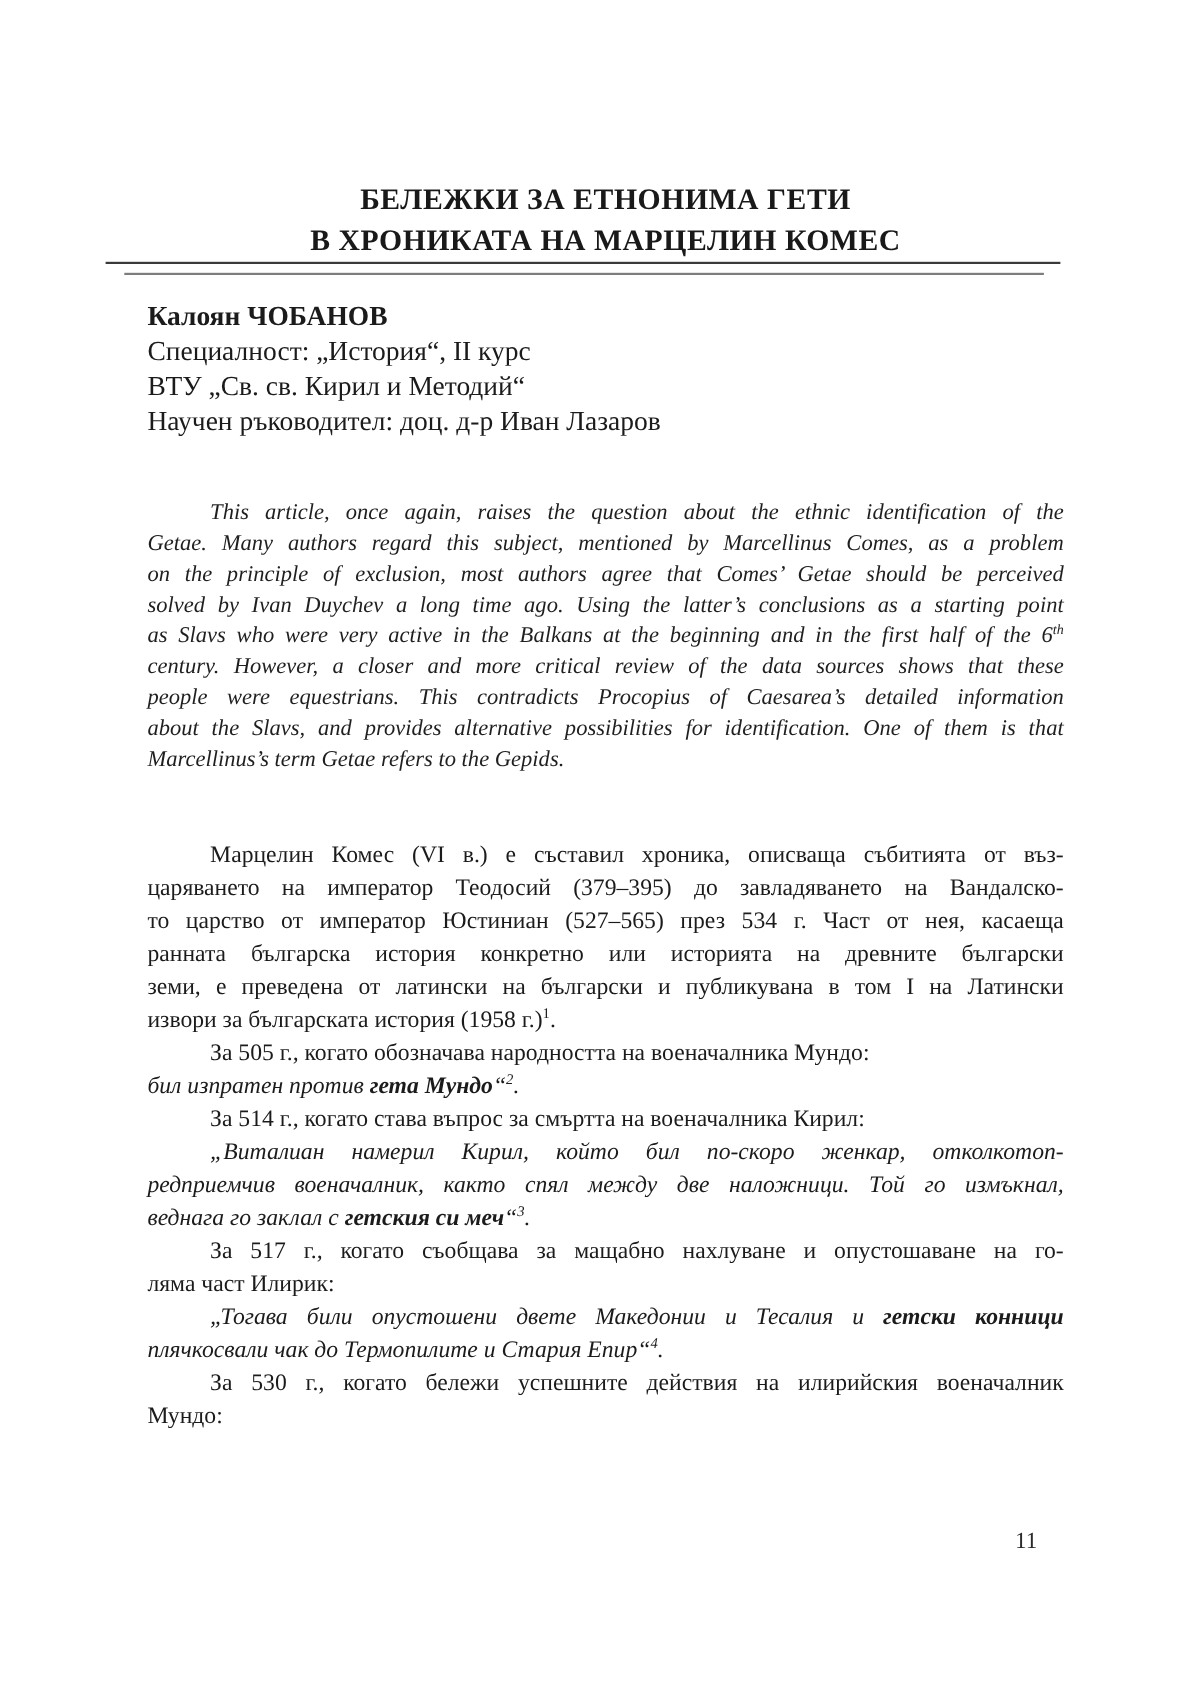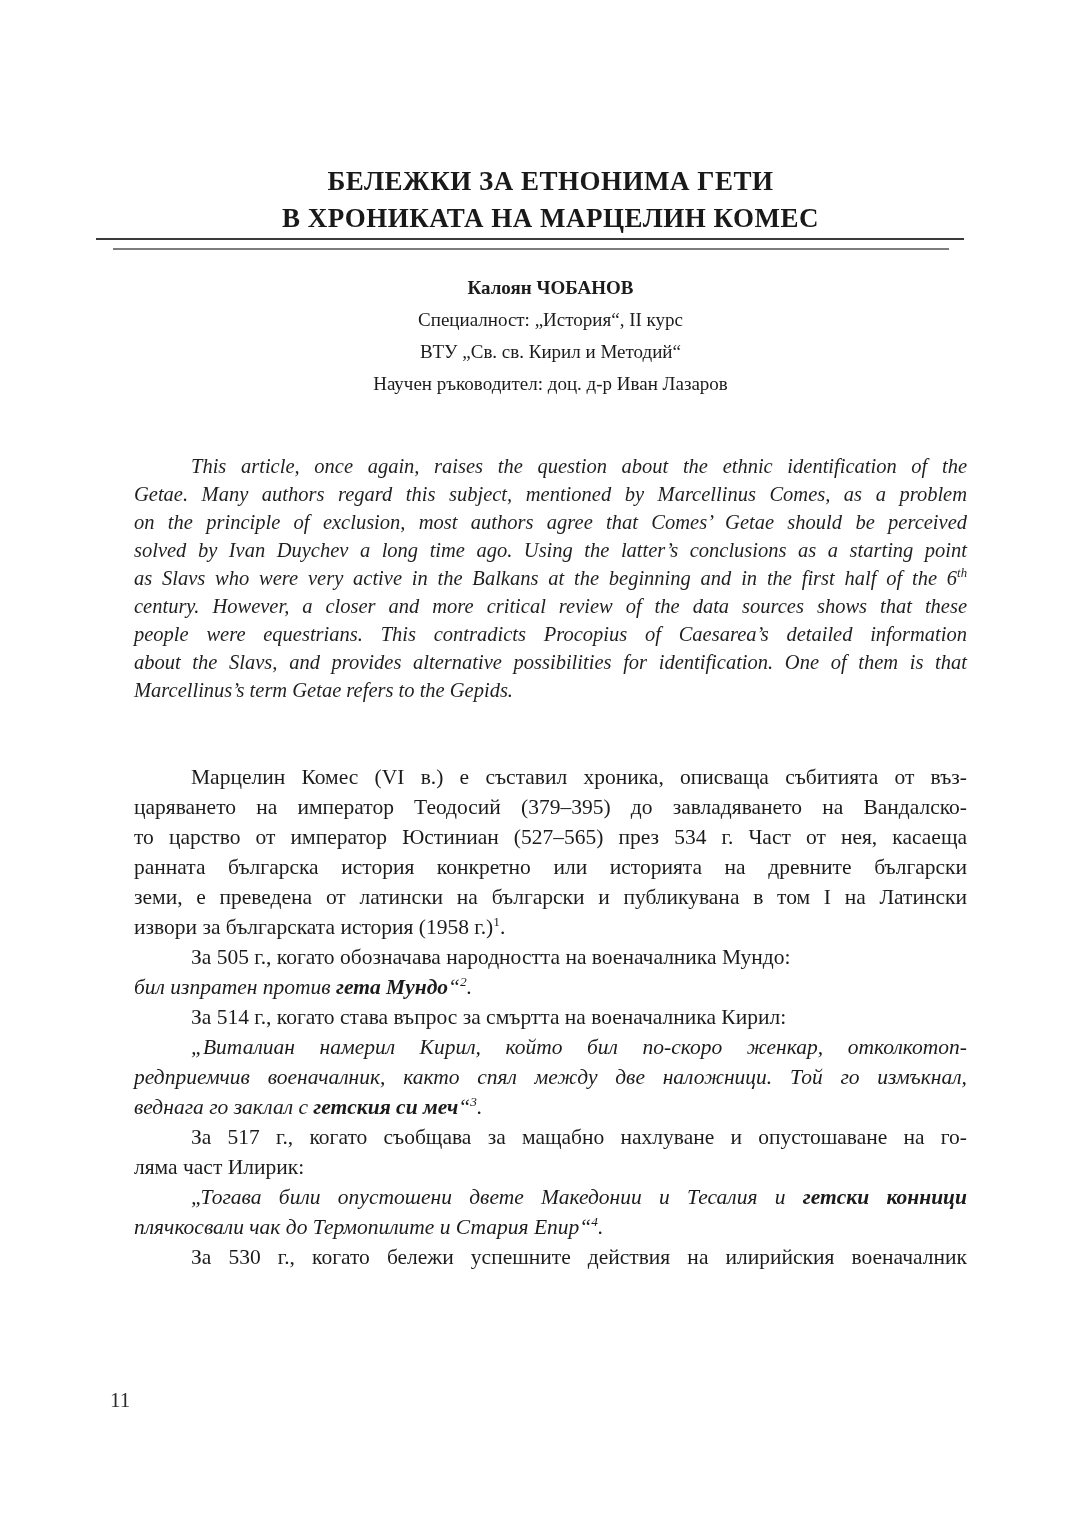--- a/index.html
+++ b/index.html
@@ -22,21 +22,21 @@
     font-weight: 700;
     line-height: 37px;
     letter-spacing: 0.5px;
     color: #191919;
   }
   .rule { position: absolute; height: 2px; }
   .rule-1 { top: 238px; left: 96px;  width: 868px; background: #3a3a3a; }
   .rule-2 { top: 248px; left: 113px; width: 836px; background: #7d7d7d; }
 
   
-  .author-block { top: 272px; text-align: center; font-size: 19px; line-height: 32px; }
+  .author-block { top: 272px; font-size: 25px; line-height: 32px; }
   .author-name { font-weight: 700; }
 
   
   .abstract {
     top: 452px;
     font-style: italic;
     font-size: 20.5px;
     line-height: 28px;
     color: #1f1f1f;
   }
@@ -55,21 +55,21 @@
   .tline.ind { text-indent: 57px; }
   .bold { font-weight: 700; }
   sup { vertical-align: super; font-size: 0.62em; line-height: 0; }
 
   
   .page-number {
     position: absolute;
     top: 1388px;
     left: 110px;
     width: 833px;
-    text-align: left;
+    text-align: right;
     font-size: 21px;
     color: #2a2a2a;
   }
 </style>
 </head>
 <body>
 
 <div class="page">
 
   <div class="column title-block">
@@ -125,18 +125,19 @@
       <div class="paragraph">
         <div class="tline just ind"><span>За 517 г., когато съобщава за мащабно нахлуване и опустошаване на го-</span></div>
         <div class="tline"><span>ляма част Илирик:</span></div>
       </div>
       <div class="paragraph italic">
         <div class="tline just ind"><span>„Тогава били опустошени двете Македонии и Тесалия и </span><span class="bold">гетски конници</span></div>
         <div class="tline"><span>плячкосвали чак до Термопилите и Стария Епир</span><span>“</span><sup>4</sup><span>.</span></div>
       </div>
       <div class="paragraph">
         <div class="tline just ind"><span>За 530 г., когато бележи успешните действия на илирийския военачалник</span></div>
+        <div class="tline"><span>Мундо:</span></div>
       </div>
     </div>
 
   <div class="page-number">11</div>
 
 </div>
 
 </body></html>

